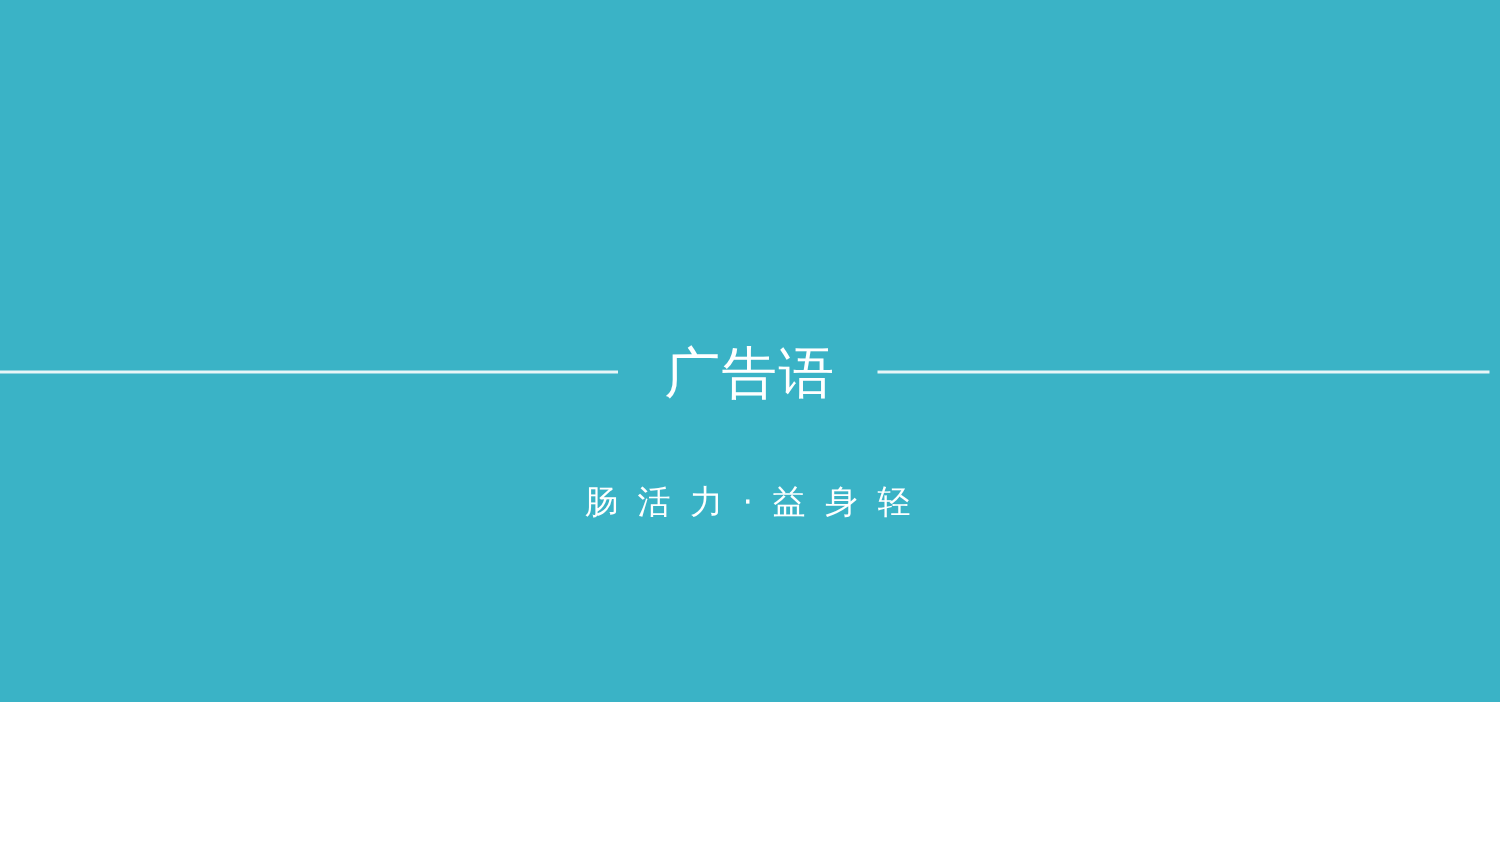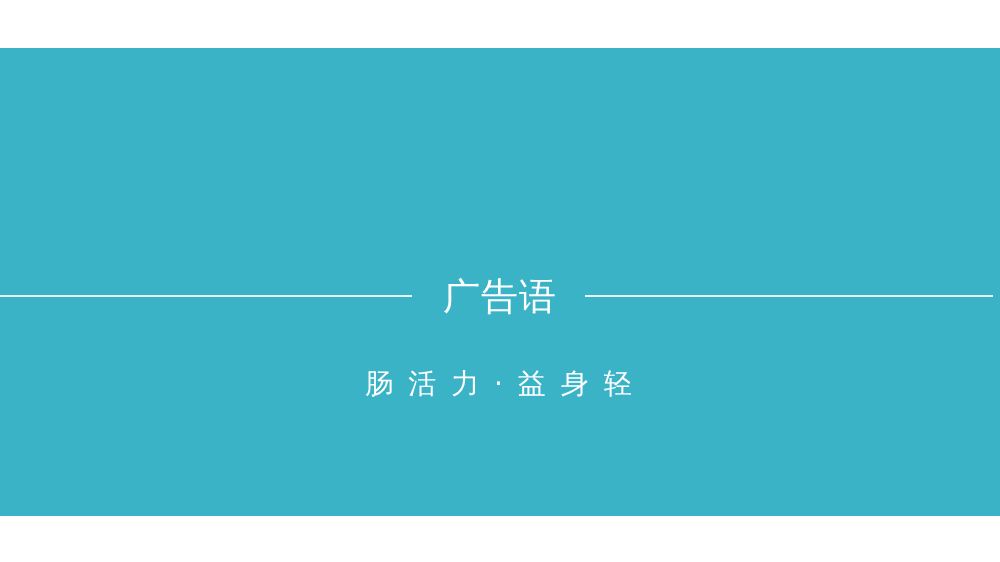--- a/index.html
+++ b/index.html
@@ -13,21 +13,20 @@
     overflow: hidden;
     font-family: "DejaVu Sans", "Liberation Sans", sans-serif;
   }
 
   .slide {
     position: relative;
     width: 1000px;
     height: 468px;
     background: #3ab3c6;
     overflow: hidden;
-    margin-top: 48px;
   }
 
   
   .rule {
     position: absolute;
     top: 247px;
     height: 2px;
     background: rgba(255, 255, 255, 0.88);
   }
   .rule-left {
@@ -66,21 +65,21 @@
     left: 0;
     right: 0;
     top: 318px;
     height: 36px;
     display: flex;
     align-items: center;
     justify-content: center;
   }
   .subtitle {
     color: #ffffff;
-    font-size: 28px;
+    font-size: 22px;
     font-weight: 400;
     line-height: 1;
     letter-spacing: 3px;
     white-space: nowrap;
     text-align: center;
   }
 </style>
 </head>
 <body>
 

